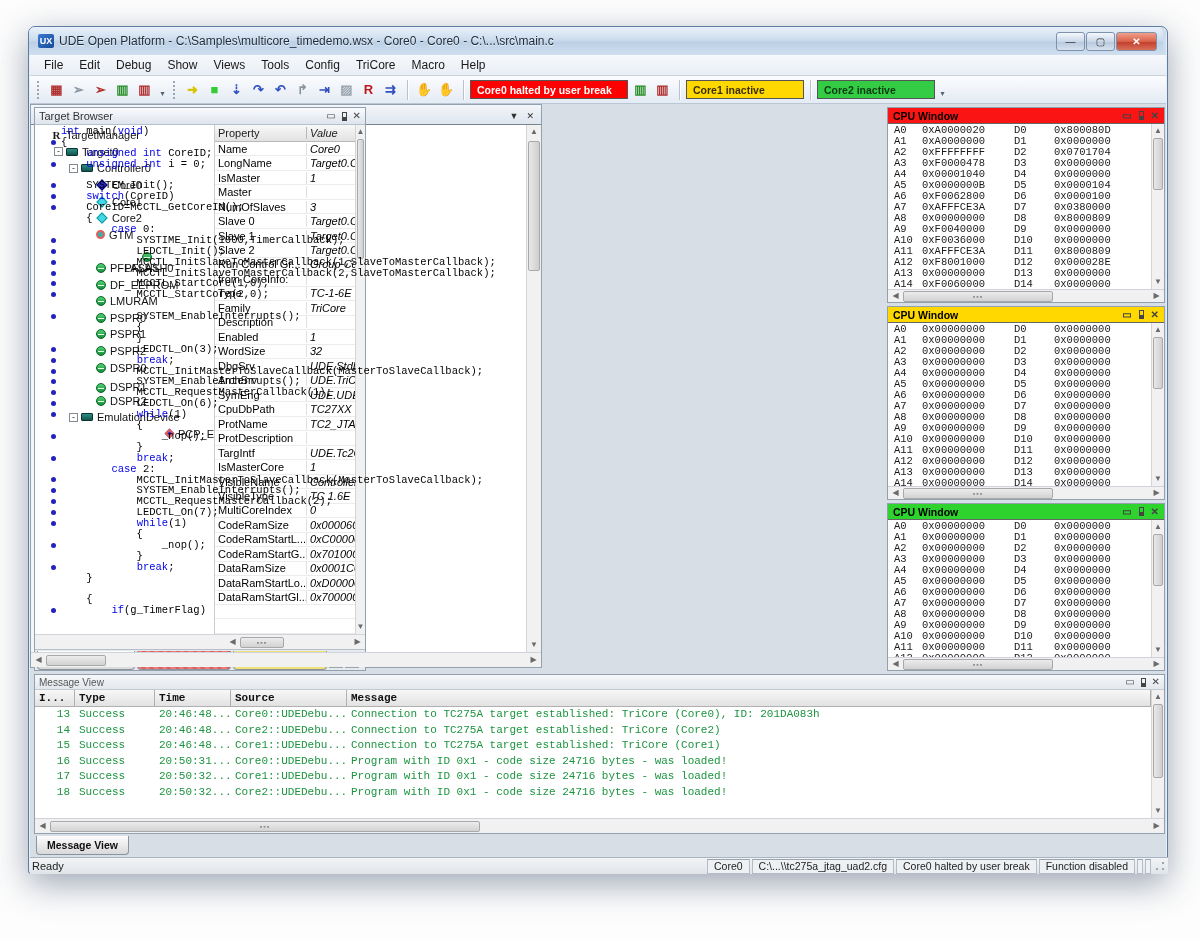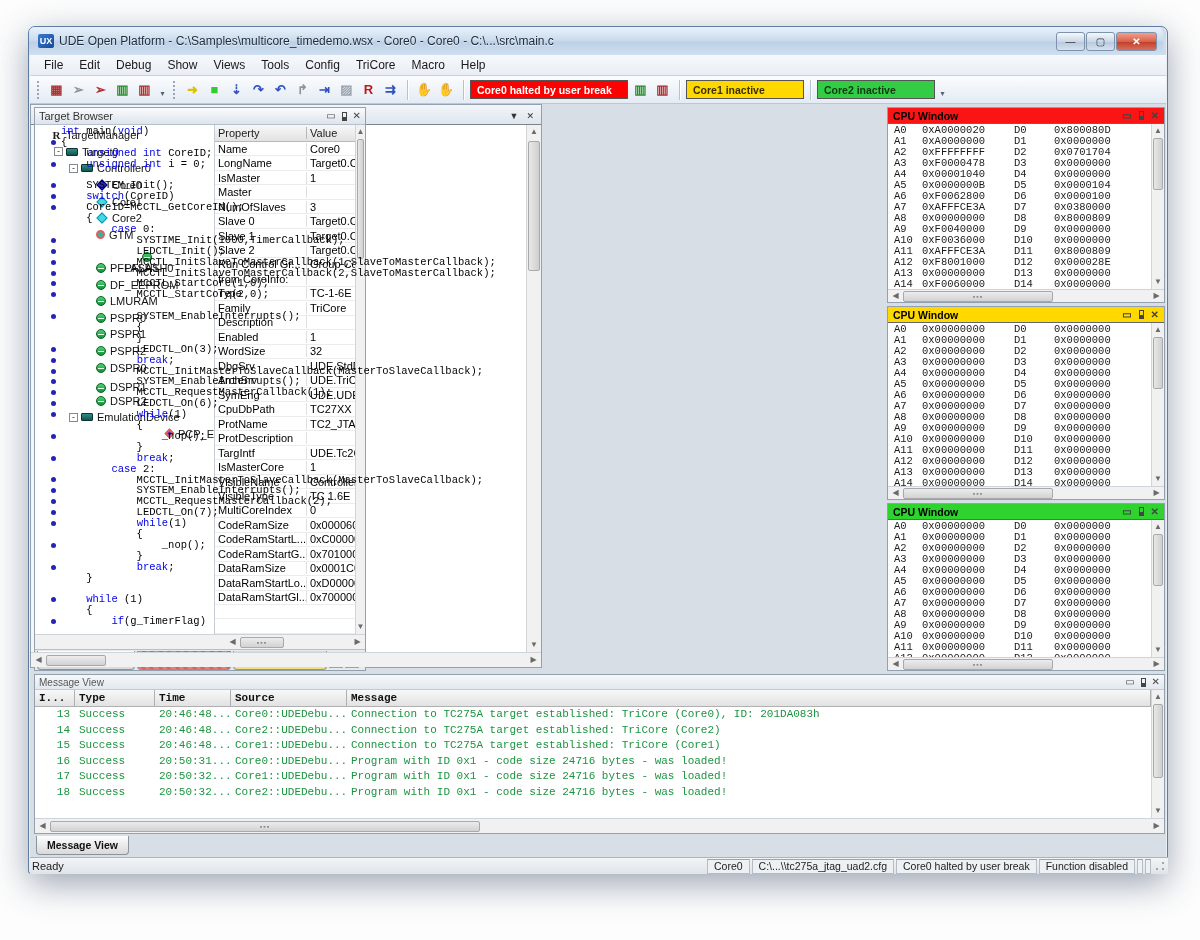--- a/index.html
+++ b/index.html
@@ -61,21 +61,21 @@
   .i-dcyan{width:8px;height:8px;background:#44d8e4;border:1px solid #0898a8;transform:rotate(45deg);margin:2px 6px 2px 2px;}
   .i-gtm{width:9px;height:9px;border-radius:50%;background:#35b3a9;border:2px solid #e65c5c;}
   .i-mem{width:10px;height:10px;border-radius:50%;background:linear-gradient(#4ed06e,#14903c);border:1px solid #0a6226;position:relative;}
   .i-mem::after{content:"";position:absolute;left:1px;right:1px;top:4px;height:1px;background:#e8ffe8;}
   .i-dpcp{width:7px;height:7px;background:#2a2ac0;border:2px solid #e65c5c;transform:rotate(45deg);margin:1px 5px 1px 1px;}
   .props{flex:1;display:flex;flex-direction:column;background:#fff;min-width:0;}
   .prow{display:flex;height:16.4px;border-bottom:1px solid #ececec;font-size:11px;align-items:center;}
   .prow.head{background:linear-gradient(#f8f8f8,#e2e2e2);border-bottom:1px solid #b8b8b8;color:#222;height:17px;flex:none;}
   .pc1{width:92px;padding:0 3px;border-right:1px solid #e0e0e0;white-space:nowrap;overflow:hidden;flex:none;}
   .prow.head .pc1{border-right:1px solid #b8b8b8;}
-  .pc2{flex:1;padding:0 3px;white-space:nowrap;overflow:hidden;}
+  .pc2{flex:1;padding:0 3px;white-space:nowrap;overflow:hidden;font-style:italic;}
   .vscroll{width:10px;background:#f1f1f1;border-left:1px solid #d4d4d4;flex:none;position:relative;}
   .vthumb{position:absolute;left:1px;right:1px;border:1px solid #a9a9a9;background:linear-gradient(90deg,#e8e8e8,#cfcfcf);border-radius:2px;}
   .hscrollrow{height:15px;background:#f1f1f1;border-top:1px solid #cfd4da;display:flex;align-items:center;flex:none;position:relative;}
   .harrow{width:15px;text-align:center;font-size:8px;color:#6a6a6a;line-height:14px;}
   .hthumb{height:11px;border:1px solid #a9a9a9;background:linear-gradient(#ececec,#d2d2d2);border-radius:2px;
     display:flex;align-items:center;justify-content:center;color:#8a8a8a;font-size:7px;letter-spacing:1px;}
   .tb-tabs{height:21px;background:#e6e9ee;display:flex;align-items:flex-start;gap:2px;padding:1px 2px 0;flex:none;border-top:1px solid #b6c0cc;}
   .btab{height:19px;font-size:10.5px;display:flex;align-items:center;padding:0 10px;border:1px solid #8a949e;
     border-top:none;border-radius:0 0 4px 4px;white-space:nowrap;}
   .btab.active{background:linear-gradient(#fdfdfd,#d9d9d9);font-weight:bold;color:#111;}
@@ -718,26 +718,20 @@
               <span class="code-text">            <span class="kw">break</span>;</span>
             </div>
             <div class="code-line">
               <span class="code-dot"></span>
               <span class="code-text">    }</span>
             </div>
             <div class="code-line">
               <span class="code-dot"></span>
               <span class="code-text"></span>
             </div>
-            <div class="code-line exec">
-              <span class="code-dot">
-                <i></i>
-              </span>
-              <span class="code-text">    <span class="kw">while</span> (1)</span>
-            </div>
             <div class="code-line">
               <span class="code-dot"></span>
               <span class="code-text">    {</span>
             </div>
             <div class="code-line exec">
               <span class="code-dot">
                 <i></i>
               </span>
               <span class="code-text">        <span class="kw">if</span>(g_TimerFlag)</span>
             </div>

